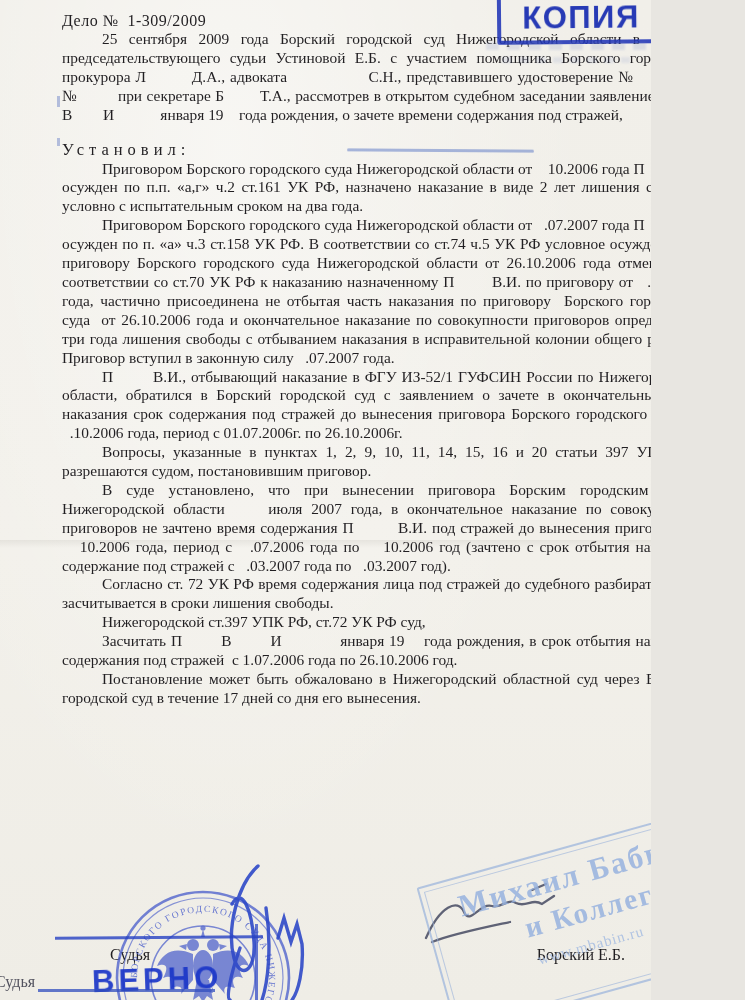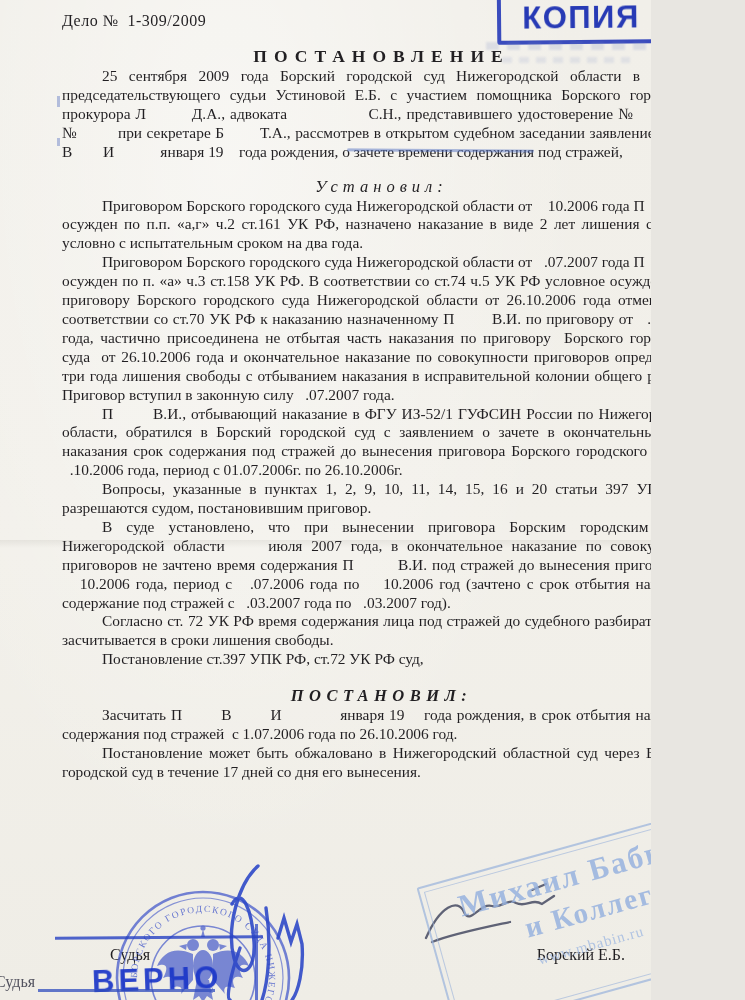--- a/index.html
+++ b/index.html
@@ -10,21 +10,21 @@
       radial-gradient(ellipse at 35% 15%, rgba(255,255,255,.45), rgba(255,255,255,0) 60%),
       linear-gradient(180deg,#f1efe9 0%,#f2f0ea 55%,#efede6 100%);
     font-family:"Liberation Serif","DejaVu Serif",serif;
     color:#211f22;
   }
   .content{position:absolute;left:62px;top:0;width:639px;}
   .case-number{margin-top:12px;font-size:16px;letter-spacing:.5px;}
   .doc-title{margin:16px 0 0;text-align:center;font-size:17.5px;font-weight:700;letter-spacing:7px;}
   p.para{margin:0;text-align:justify;text-indent:40px;font-size:15.4px;line-height:18.9px;}
   p.first{}
-  .section-h{margin:15px 0 0;text-align:center;font-size:16.5px;font-weight:400;letter-spacing:5px;font-style:italic;}
+  .section-h{margin:15px 0 0;font-size:16.5px;font-weight:400;letter-spacing:5px;}
   .section-h.bold{font-weight:700;letter-spacing:5.5px;margin-top:17px;}
   .after-h{margin-top:13px;}
   
   .sig-row{position:absolute;left:62px;top:946px;width:639px;display:flex;justify-content:space-between;font-size:16px;}
   .sig-row .judge-label{margin-left:48px;}
   .sig-row .judge-name{margin-right:76px;}
   
   .kopiya{
     position:absolute;left:497px;top:-20px;width:160px;height:56px;
     border:4px solid rgba(32,52,182,.88);border-radius:3px;
@@ -83,33 +83,31 @@
   .wm-l3{position:absolute;left:96px;top:92px;font-size:15px;
     color:rgba(160,185,225,.8);letter-spacing:1px;white-space:nowrap;}
 </style>
 </head>
 <body>
 
 <div class="page">
 
   <div class="content">
     <div class="case-number">Дело №&nbsp; 1-309/2009</div>
-    <h1 class="doc-title">ПОСТАНОВЛЕНИЕ</h1>
     <p class="para first">25 сентября 2009 года Борский городской суд Нижегородской области в составе председательствующего судьи Устиновой Е.Б. с участием помощника Борского городского прокурора Л&nbsp;&nbsp;&nbsp;&nbsp;&nbsp;&nbsp;&nbsp;&nbsp; Д.А., адвоката &nbsp;&nbsp;&nbsp;&nbsp;&nbsp;&nbsp;&nbsp;&nbsp;&nbsp;&nbsp;&nbsp;&nbsp;&nbsp;&nbsp; С.Н., представившего удостоверение №&nbsp;&nbsp;&nbsp; , ордер №&nbsp;&nbsp;&nbsp;&nbsp;&nbsp;&nbsp;&nbsp;&nbsp; при секретаре Б&nbsp;&nbsp;&nbsp;&nbsp;&nbsp;&nbsp;&nbsp; Т.А., рассмотрев в открытом судебном заседании заявление П&nbsp;&nbsp;&nbsp;&nbsp;&nbsp;&nbsp;&nbsp; В&nbsp;&nbsp;&nbsp;&nbsp;&nbsp;&nbsp;&nbsp; И&nbsp;&nbsp;&nbsp;&nbsp;&nbsp;&nbsp;&nbsp;&nbsp;&nbsp;&nbsp;&nbsp; января 19&nbsp;&nbsp;&nbsp; года рождения, о зачете времени содержания под стражей,</p>
 
     <h2 class="section-h">Установил:</h2>
     <p class="para after-h">Приговором Борского городского суда Нижегородской области от &nbsp;&nbsp;&nbsp;10.2006 года П&nbsp;&nbsp;&nbsp;&nbsp;&nbsp;&nbsp; В.И. осужден по п.п. «а,г» ч.2 ст.161 УК РФ, назначено наказание в виде 2 лет лишения свободы условно с испытательным сроком на два года.</p>
     <p class="para">Приговором Борского городского суда Нижегородской области от &nbsp;&nbsp;.07.2007 года П&nbsp;&nbsp;&nbsp;&nbsp;&nbsp;&nbsp; В.И. осужден по п. «а» ч.3 ст.158 УК РФ. В соответствии со ст.74 ч.5 УК РФ условное осуждение по приговору Борского городского суда Нижегородской области от 26.10.2006 года отменено. В соответствии со ст.70 УК РФ к наказанию назначенному П&nbsp;&nbsp;&nbsp;&nbsp;&nbsp;&nbsp;&nbsp; В.И. по приговору от &nbsp;&nbsp;.07.2007 года, частично присоединена не отбытая часть наказания по приговору &nbsp;Борского городского суда &nbsp;от 26.10.2006 года и окончательное наказание по совокупности приговоров определено - три года лишения свободы с отбыванием наказания в исправительной колонии общего режима. Приговор вступил в законную силу &nbsp;&nbsp;.07.2007 года.</p>
     <p class="para">П&nbsp;&nbsp;&nbsp;&nbsp;&nbsp;&nbsp;&nbsp; В.И., отбывающий наказание в ФГУ ИЗ-52/1 ГУФСИН России по Нижегородской области, обратился в Борский городской суд с заявлением о зачете в окончательный срок наказания срок содержания под стражей до вынесения приговора Борского городского суда от &nbsp;&nbsp;.10.2006 года, период с 01.07.2006г. по 26.10.2006г.</p>
     <p class="para">Вопросы, указанные в пунктах 1, 2, 9, 10, 11, 14, 15, 16 и 20 статьи 397 УПК РФ, разрешаются судом, постановившим приговор.</p>
     <p class="para">В суде установлено, что при вынесении приговора Борским городским судом Нижегородской области &nbsp;&nbsp;&nbsp;&nbsp;июля 2007 года, в окончательное наказание по совокупности приговоров не зачтено время содержания П&nbsp;&nbsp;&nbsp;&nbsp;&nbsp;&nbsp;&nbsp;&nbsp; В.И. под стражей до вынесения приговора от &nbsp;&nbsp;&nbsp;10.2006 года, период с &nbsp;&nbsp;.07.2006 года по &nbsp;&nbsp;&nbsp;10.2006 год (зачтено с срок отбытия наказания содержание под стражей с &nbsp;&nbsp;.03.2007 года по &nbsp;&nbsp;.03.2007 год).</p>
     <p class="para">Согласно ст. 72 УК РФ время содержания лица под стражей до судебного разбирательства засчитывается в сроки лишения свободы.</p>
-    <p class="para">Постановление ст.397 УПК РФ, ст.72 УК РФ суд,</p>
+    <p class="para">Нижегородской ст.397 УПК РФ, ст.72 УК РФ суд,</p>
 
-    <h2 class="section-h bold">ПОСТАНОВИЛ:</h2>
     <p class="para after-h">Засчитать П&nbsp;&nbsp;&nbsp;&nbsp;&nbsp;&nbsp;&nbsp; В&nbsp;&nbsp;&nbsp;&nbsp;&nbsp;&nbsp;&nbsp; И&nbsp;&nbsp;&nbsp;&nbsp;&nbsp;&nbsp;&nbsp;&nbsp;&nbsp;&nbsp;&nbsp; января 19&nbsp;&nbsp;&nbsp; года рождения, в срок отбытия наказания содержания под стражей &nbsp;с 1.07.2006 года по 26.10.2006 год.</p>
     <p class="para">Постановление может быть обжаловано в Нижегородский областной суд через Борский городской суд в течение 17 дней со дня его вынесения.</p>
   </div>
 
   <div class="sig-row">
     <span class="judge-label">Судья</span>
     <span class="judge-name">Борский Е.Б.</span>
   </div>
 
   <div class="kopiya">

